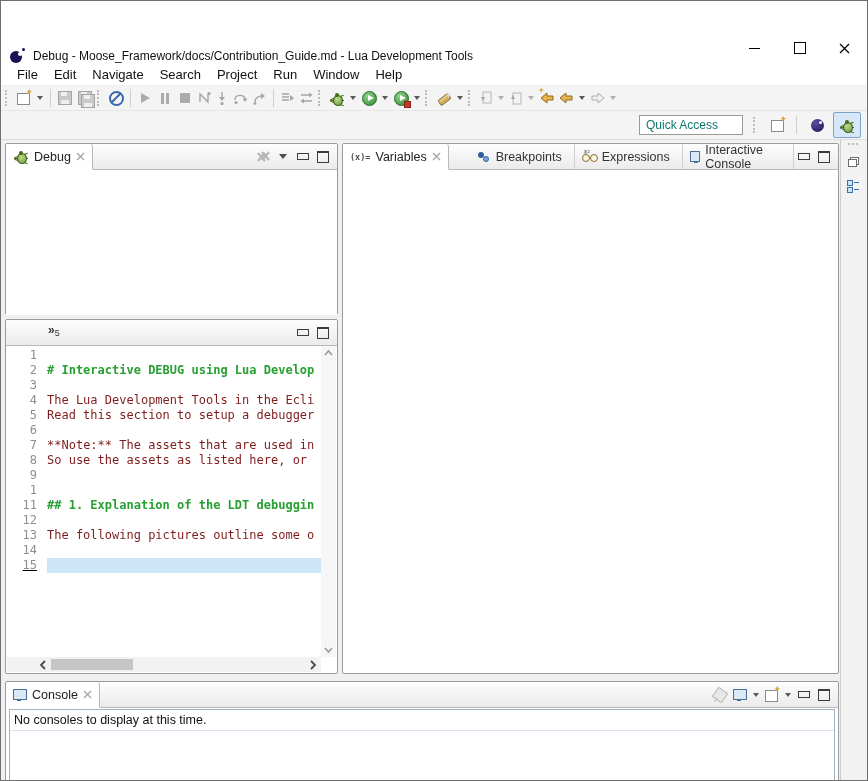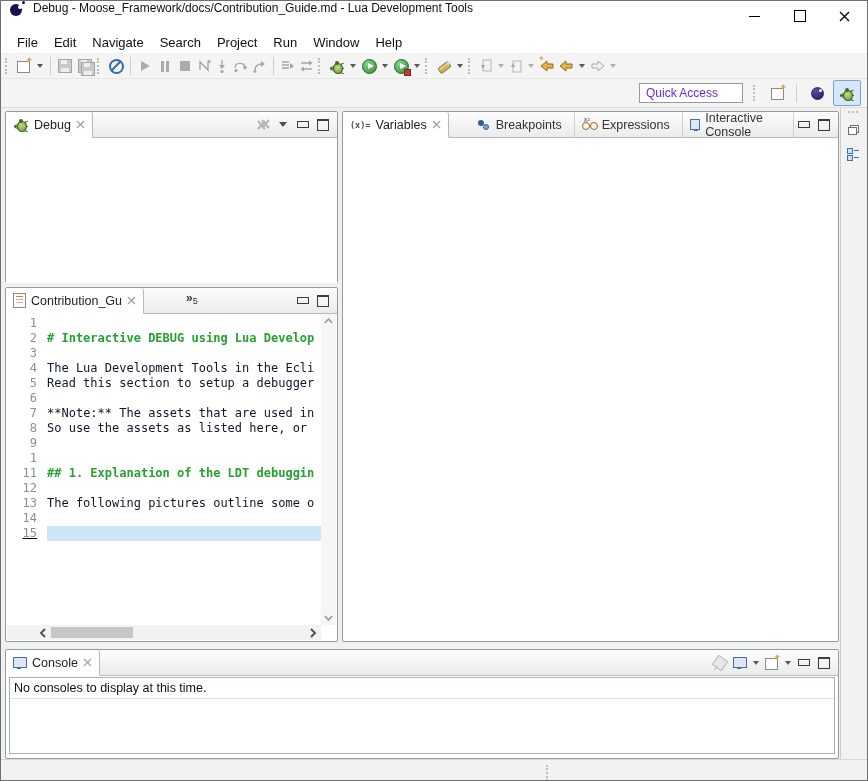--- a/index.html
+++ b/index.html
@@ -1,19 +1,19 @@
 <!DOCTYPE html>
 <html style="--md-green: #28a032; --sel-line: #cde6f7; --active-persp-bg: #d6e7fa;"><head>
 <meta charset="utf-8">
 <style>
   html,body{margin:0;padding:0;background:#d8d8d8;font-family:"Liberation Sans",sans-serif;}
   .window{position:relative;width:866px;height:779px;border:1px solid #6f6f6f;background:#fff;overflow:hidden;}
 
   
-  .titlebar{height:30px;background:#fff;display:flex;align-items:flex-start;}
+  .titlebar{height:30px;background:#fff;display:flex;align-items:flex-end;margin-top:32px;}
   .lua-logo{position:relative;width:15px;height:15px;margin-left:9px;flex:none;}
   .lua-logo .ball{position:absolute;left:0;bottom:0;width:12px;height:12px;border-radius:50%;background:#171155;}
   .lua-logo .hole{position:absolute;right:3px;top:4px;width:4px;height:4px;border-radius:50%;background:#fff;}
   .lua-logo .moon{position:absolute;right:0;top:0;width:3px;height:3px;border-radius:50%;background:#171155;}
   .title-text{margin-left:8px;font-size:12px;color:#101010;white-space:nowrap;}
   .win-controls{margin-left:auto;display:flex;height:30px;}
   .win-btn{width:45px;height:30px;display:flex;align-items:center;justify-content:center;}
   .glyph-min{width:11px;height:0;border-top:1px solid #000;}
   .glyph-max{width:10px;height:10px;border:1px solid #000;}
   .glyph-x line{stroke:#000;stroke-width:1.2;}
@@ -58,21 +58,21 @@
   .bug .l3{top:11px;transform:rotate(18deg);}
   .ico-pen{position:relative;width:16px;height:16px;}
   .ico-pen .shaft{position:absolute;left:2px;top:6px;width:11px;height:5px;background:linear-gradient(#e8cf8e,#c9a23f);border:1px solid #8a6d2f;border-radius:2px;transform:rotate(-38deg);}
   .ico-pen .tip{position:absolute;left:11px;top:3px;width:0;height:0;border-left:4px solid #e8e0cf;border-top:2px solid transparent;border-bottom:2px solid transparent;transform:rotate(-38deg);}
   .arrow-svg .gold{fill:#e5b54b;stroke:#8f6b1d;stroke-width:1;}
   .arrow-svg .ghost{fill:#f2f2f2;stroke:#ababab;stroke-width:1;}
   .spark-sm{position:absolute;left:-1px;top:-3px;color:#dca73b;font-size:8px;line-height:8px;}
 
   
   .pbar{height:28px;background:#f4f4f4;display:flex;align-items:center;justify-content:flex-end;padding-right:6px;border-bottom:1px solid #dedede;}
-  .qa-box{width:96px;height:18px;border:1px solid #9a9a9a;background:#fff;font-size:12px;color:#6d28d9;display:flex;align-items:center;padding-left:6px;margin-right:8px;}
+  .qa-box{width:96px;height:18px;border:1px solid #9a9a9a;background:#fff;font-size:12px;color:#0f766e;display:flex;align-items:center;padding-left:6px;margin-right:8px;}
   .persp-btn{width:26px;height:24px;display:flex;align-items:center;justify-content:center;border:1px solid transparent;margin-left:2px;}
   .persp-btn.active{background:#d6e7fa;border:1px solid #7da3cc;border-radius:2px;}
   .lua-sphere{width:13px;height:13px;border-radius:50%;background:radial-gradient(circle at 35% 30%,#5a4fa0,#171155);position:relative;}
   .lua-sphere:after{content:"";position:absolute;right:2px;top:2px;width:3px;height:3px;border-radius:50%;background:#fff;}
 
   
   .workspace{position:relative;height:651px;background:#eef0f1;}
   .panel{position:absolute;background:#fff;border:1px solid #9b9b9b;border-radius:2px;box-sizing:border-box;}
   .panel-head{height:25px;background:linear-gradient(#fdfdfd,#ebebeb);border-bottom:1px solid #b9b9b9;display:flex;align-items:stretch;border-radius:2px 2px 0 0;position:relative;}
   .tab{display:flex;align-items:center;padding:0 7px;font-size:12.5px;color:#222;position:relative;}
@@ -85,21 +85,21 @@
   .mini-rect{width:10px;height:5px;border:1px solid #3c3c3c;}
   .maxi-rect{width:10px;height:9px;border:1px solid #3c3c3c;border-top-width:2px;}
   .tri-down{width:0;height:0;border-left:4px solid transparent;border-right:4px solid transparent;border-top:5px solid #4d4d4d;}
   .xx-dis line{stroke:#b5b5b5;stroke-width:2;}
 
   
   .ed-body{position:absolute;left:1px;right:1px;top:26px;bottom:1px;overflow:hidden;background:#fff;}
   .ed-lines{position:absolute;left:0;top:2px;right:15px;font-family:"DejaVu Sans Mono",monospace;font-size:12px;line-height:15px;}
   .ed-line{display:flex;height:15px;white-space:pre;}
   .ed-num{flex:none;width:30px;text-align:right;padding-right:10px;color:#8e8e8e;}
-  .ed-text{flex:1 1 auto;color:#0f172a;overflow:hidden;}
+  .ed-text{flex:1 1 auto;color:#7f1d1d;overflow:hidden;}
   .ed-h{color:var(--md-green,#28a032);font-weight:bold;}
   .ed-sel{background:linear-gradient(to right,#fff 40px,var(--sel-line,#cde6f7) 40px);text-decoration:underline;}
   .hscroll{position:absolute;left:0;right:15px;bottom:0;height:15px;background:#f2f2f2;display:flex;align-items:center;}
   .hthumb{position:absolute;left:44px;width:82px;top:2px;bottom:2px;background:#c6c6c6;}
   .vscroll{position:absolute;right:0;top:0;bottom:15px;width:15px;background:#f6f6f6;}
   .chev{position:absolute;left:3px;width:9px;height:9px;}
   .chev polyline{fill:none;stroke:#9a9a9a;stroke-width:1.6;}
   .hchev polyline{fill:none;stroke:#4d4d4d;stroke-width:1.8;}
 
   
@@ -403,27 +403,20 @@
           <span class="hb">
               <span class="maxi-rect"></span>
             </span>
         </div>
       </div>
       <div style="height:145px;background:#fff;"></div>
     </div>
 
     <div class="panel" style="left:4px;top:179px;width:333px;height:355px;">
       <div class="panel-head">
-        <div class="tab active">
-          <span class="file-ico"></span>
-          <span class="lbl">Contribution_Gu</span>
-          <svg class="x-icon" width="9" height="9" viewBox="0 0 9 9">
-              <path d="M1 1 L8 8 M8 1 L1 8" stroke="#777" stroke-width="1.4" fill="none"></path>
-            </svg>
-        </div>
         <div class="more-editors" style="margin-left:36px;">
           <span style="font-weight:bold;">»</span>
             <span class="count">5</span>
         </div>
         <div class="head-tools">
           <span class="hb">
               <span class="mini-rect"></span>
             </span>
           <span class="hb">
               <span class="maxi-rect"></span>

